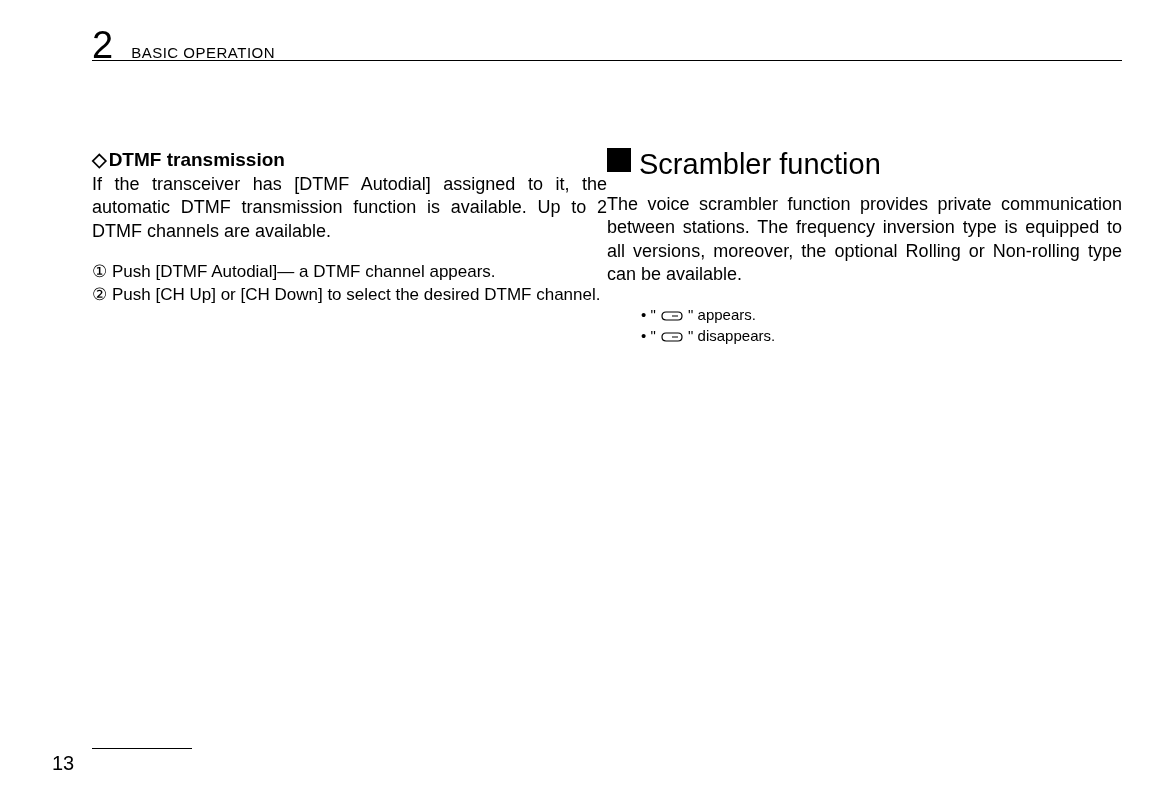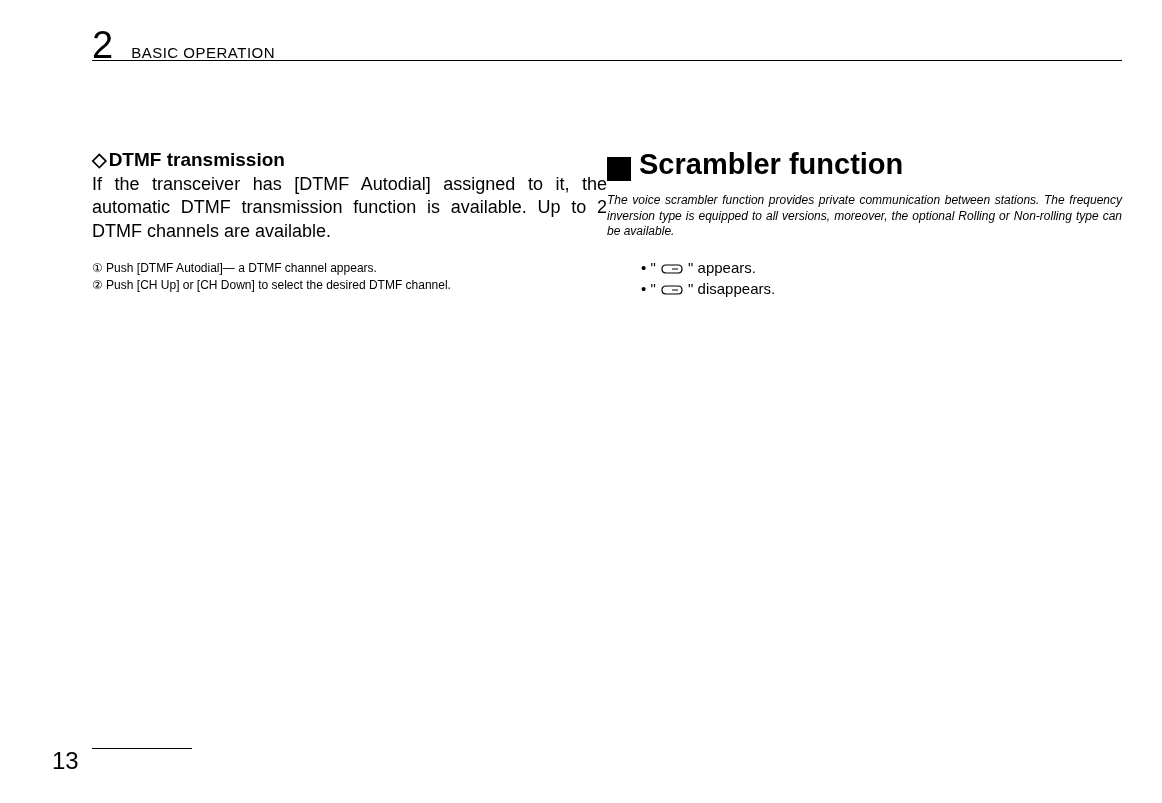--- a/index.html
+++ b/index.html
@@ -72,68 +72,67 @@
     }
     
     .intro-text {
       font-size: 18px;
       line-height: 1.3;
       text-align: justify;
       margin-bottom: 18px;
     }
     
     .step {
-      font-size: 12px;
+      font-size: 17px;
       line-height: 1.3;
       text-align: justify;
       margin-bottom: 1px;
       padding-left: 24px;
       text-indent: -24px;
     }
     
     .step-marker {
       display: inline;
     }
     
     .step-note {
       font-size: 15px;
       padding-left: 34px;
       line-height: 1.3;
       margin-bottom: 2px;
     }
     
     .main-heading {
       font-size: 29px;
-      font-weight: bold;
+      font-weight: normal;
       margin-bottom: 12px;
       display: flex;
-      align-items: flex-end;
+      align-items: flex-start;
     }
     
     .square-marker {
       display: inline-block;
       width: 24px;
       height: 24px;
       background: #000;
       margin-right: 8px;
     }
     
     .right-intro {
-      font-size: 12px;
+      font-size: 18px;
       line-height: 1.3;
       text-align: justify;
       margin-bottom: 18px;
-      font-style: italic;
     }
     
     .page-number {
       position: absolute;
       bottom: 28px;
       left: 52px;
-      font-size: 24px;
+      font-size: 20px;
     }
     
     .page-line {
       position: absolute;
       bottom: 54px;
       left: 92px;
       width: 100px;
       height: 1px;
       background: #000;
     }

